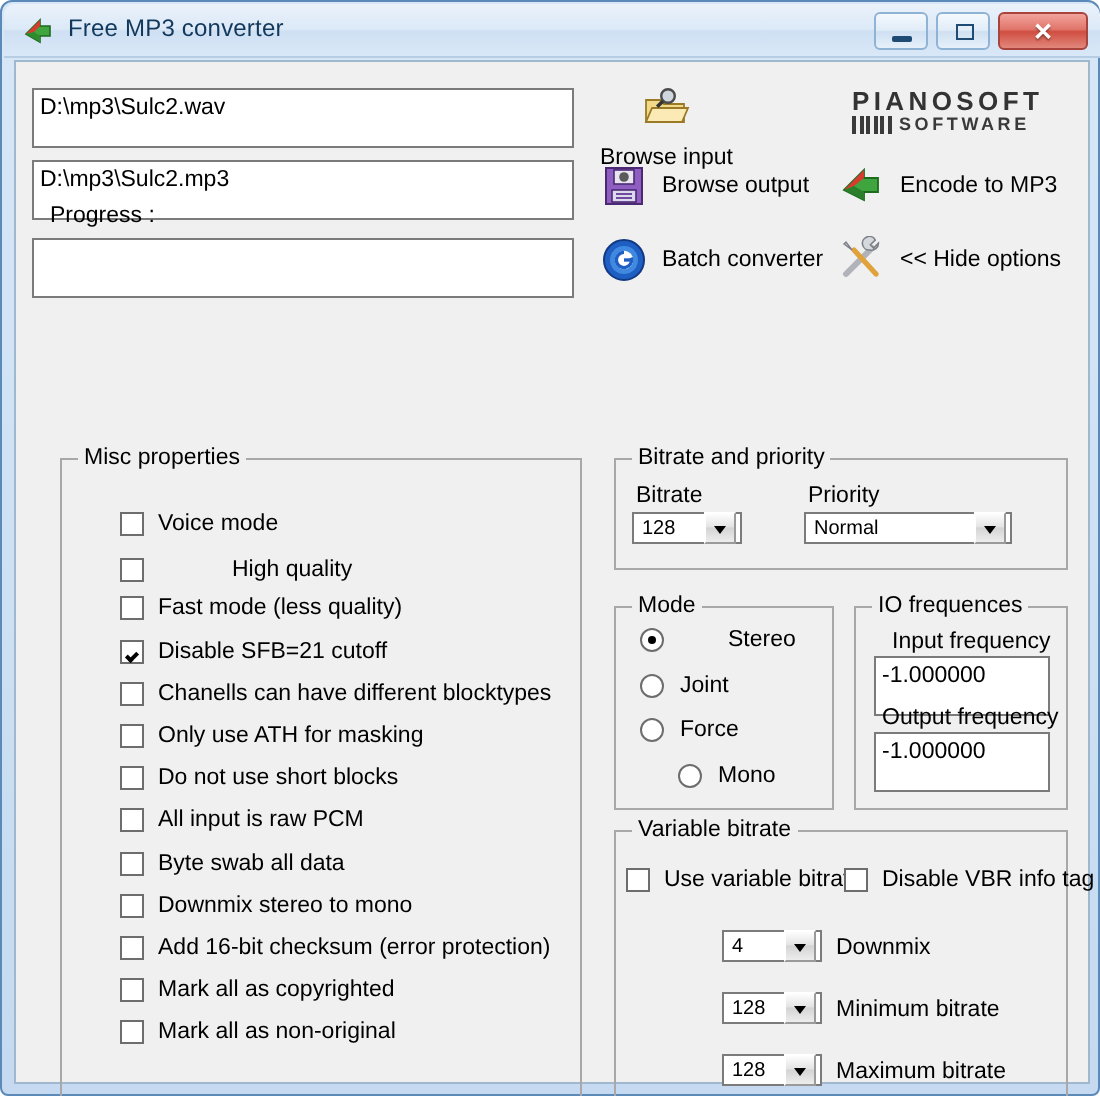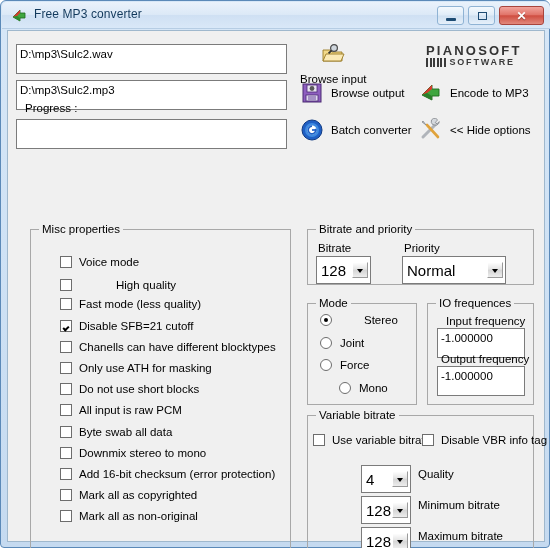--- a/index.html
+++ b/index.html
@@ -143,24 +143,24 @@
   .rbox{
     width:12px;height:12px;box-sizing:border-box;flex:0 0 12px;border-radius:50%;
     background:#ffffff;border:1px solid #6d6d6d;position:relative;
   }
   .rbox.on::after{
     content:"";position:absolute;left:3px;top:3px;width:4px;height:4px;
     border-radius:50%;background:#000;
   }
   
   .combo{
-    position:absolute;box-sizing:border-box;height:28px;
+    position:absolute;box-sizing:border-box;height:16px;
     background:#ffffff;border:1px solid #7b7b7b;
     display:flex;align-items:center;
-    font-size:15px;color:#000;
+    font-size:10px;color:#000;
   }
   .combo .cval{padding-left:4px;flex:1;white-space:nowrap;overflow:hidden;}
   .combo .carrow{
     width:16px;height:16px;margin-right:2px;flex:0 0 16px;
     box-sizing:border-box;
     background:linear-gradient(to bottom,#fdfdfd,#e4e4e4 45%,#d4d4d4 50%,#ededed);
     border:1px solid #9a9a9a;border-top-color:#ffffff;border-left-color:#ffffff;
     position:relative;
   }
   .combo .carrow::after{
@@ -389,21 +389,21 @@
         <span>Force</span>
       </div>
       <div class="rbrow" style="left: 312px; top: 350.5px; padding-left: 19px;">
         <span class="rbox"></span>
         <span>Mono</span>
       </div>
       <div class="combo" style="left: 353px; top: 434px; width: 50px;">
         <span class="cval">4</span>
         <span class="carrow"></span>
       </div>
-      <div class="lbl" style="left: 410px; top: 437px;">Quality</div>
+      <div class="lbl" style="left: 410px; top: 437px;">Downmix</div>
       <div class="combo" style="left: 353px; top: 465px; width: 50px;">
         <span class="cval">128</span>
         <span class="carrow"></span>
       </div>
       <div class="lbl" style="left: 410px; top: 468px;">Minimum bitrate</div>
       <div class="combo" style="left: 353px; top: 496px; width: 50px;">
         <span class="cval">128</span>
         <span class="carrow"></span>
       </div>
       <div class="lbl" style="left: 410px; top: 499px;">Maximum bitrate</div>

